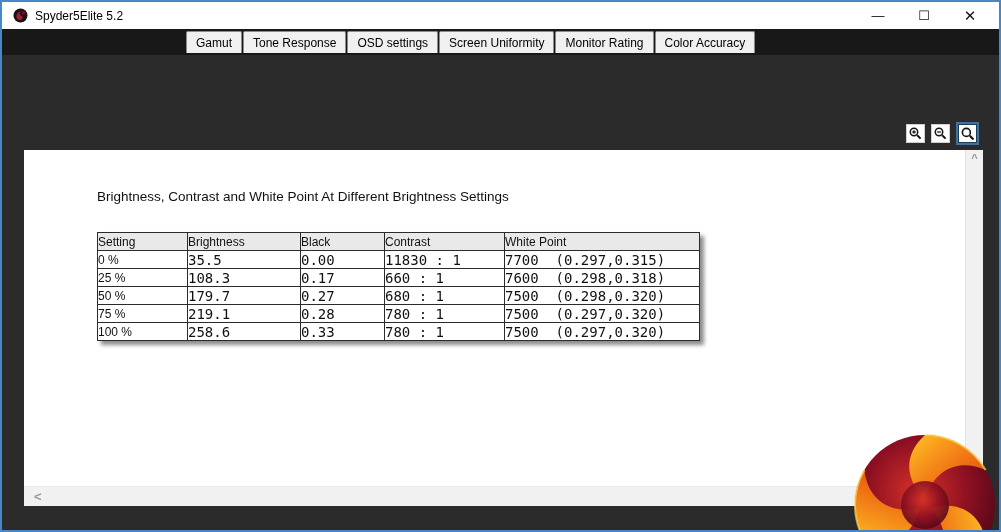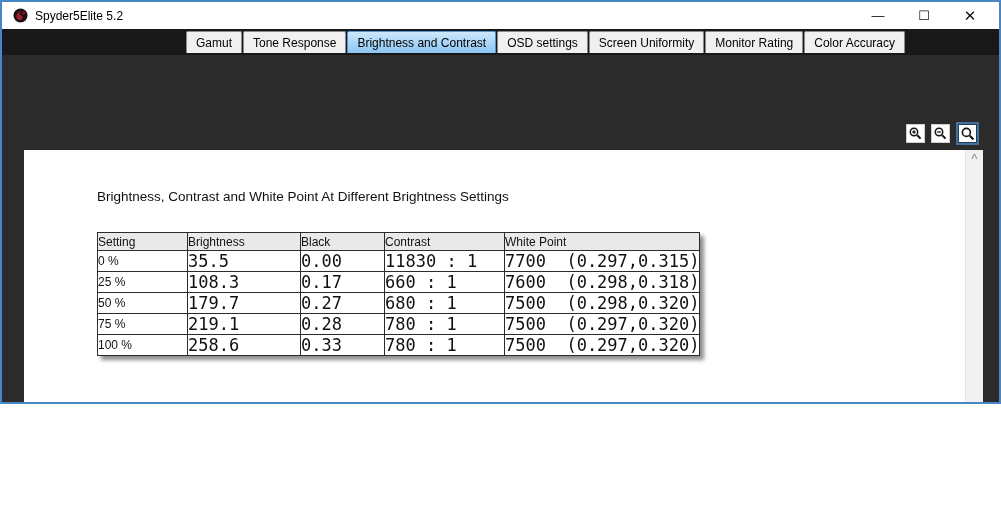--- a/index.html
+++ b/index.html
@@ -1,18 +1,18 @@
 <!DOCTYPE html>
 <html><head>
 <meta charset="utf-8">
 <style>
   * { margin:0; padding:0; box-sizing:border-box; }
   html,body { width:1001px; height:532px; font-family:"Liberation Sans", sans-serif; }
   .window {
-    position:relative; width:1001px; height:404px;
+    position:relative; width:1001px; height:532px;
     border:2px solid #4787c8; background:#b91c1c; overflow:hidden;
   }
 
   
   .titlebar {
     position:absolute; top:0; left:0; right:0; height:27px;
     background:#ffffff; display:flex; align-items:center; padding-left:11px;
   }
   .app-icon { width:15px; height:15px; margin-right:7px; flex:0 0 auto; }
   .window-title { font-size:12px; color:#000; }
@@ -81,21 +81,21 @@
     border-collapse:collapse; table-layout:fixed;
     box-shadow:4px 4px 4px rgba(0,0,0,0.45);
     background:#fff;
   }
   .results-table th, .results-table td {
     border:1px solid #2b2b2b; height:18px; text-align:left; overflow:hidden;
   }
   .results-table th {
     background:#e9e9e9; font-size:12px; font-weight:normal; color:#111;
   }
-  .results-table td { font-family:"DejaVu Sans Mono", monospace; font-size:17px; color:#111; white-space:pre; }
+  .results-table td { font-family:"DejaVu Sans Mono", monospace; font-size:14px; color:#111; white-space:pre; }
   .results-table td.col-setting { font-family:"Liberation Sans", sans-serif; font-size:12px; }
   .c0 { width:90px; } .c1 { width:113px; } .c2 { width:84px; } .c3 { width:120px; } .c4 { width:195px; }
   .logo { position:absolute; left:851px; top:376px; width:146px; height:154px; }
 </style>
 </head>
 <body>
 
 <div class="window">
 
   <div class="titlebar">
@@ -108,21 +108,20 @@
     <div class="win-controls">
       <button class="win-btn">—</button>
       <button class="win-btn">☐</button>
       <button class="win-btn close">✕</button>
     </div>
   </div>
 
   <div class="tabstrip">
     <div class="tab">Gamut</div>
     <div class="tab">Tone Response</div>
-    <div class="tab active">Brightness and Contrast</div>
     <div class="tab">OSD settings</div>
     <div class="tab">Screen Uniformity</div>
     <div class="tab">Monitor Rating</div>
     <div class="tab">Color Accuracy</div>
   </div>
 
   <div class="main">
 
     <div class="zoom-toolbar">
       <button class="zoom-btn">

